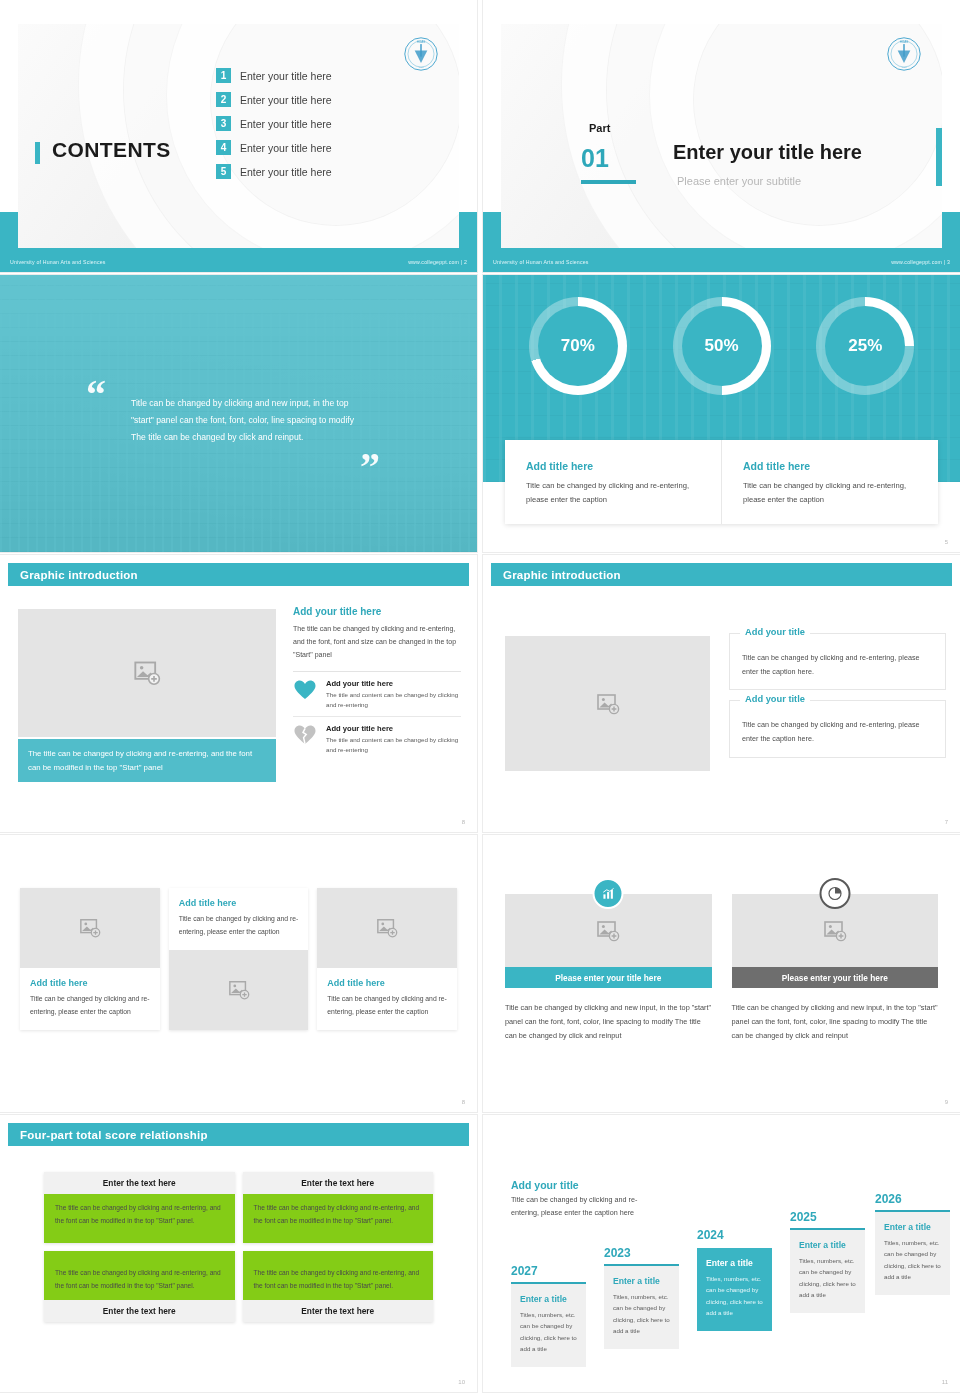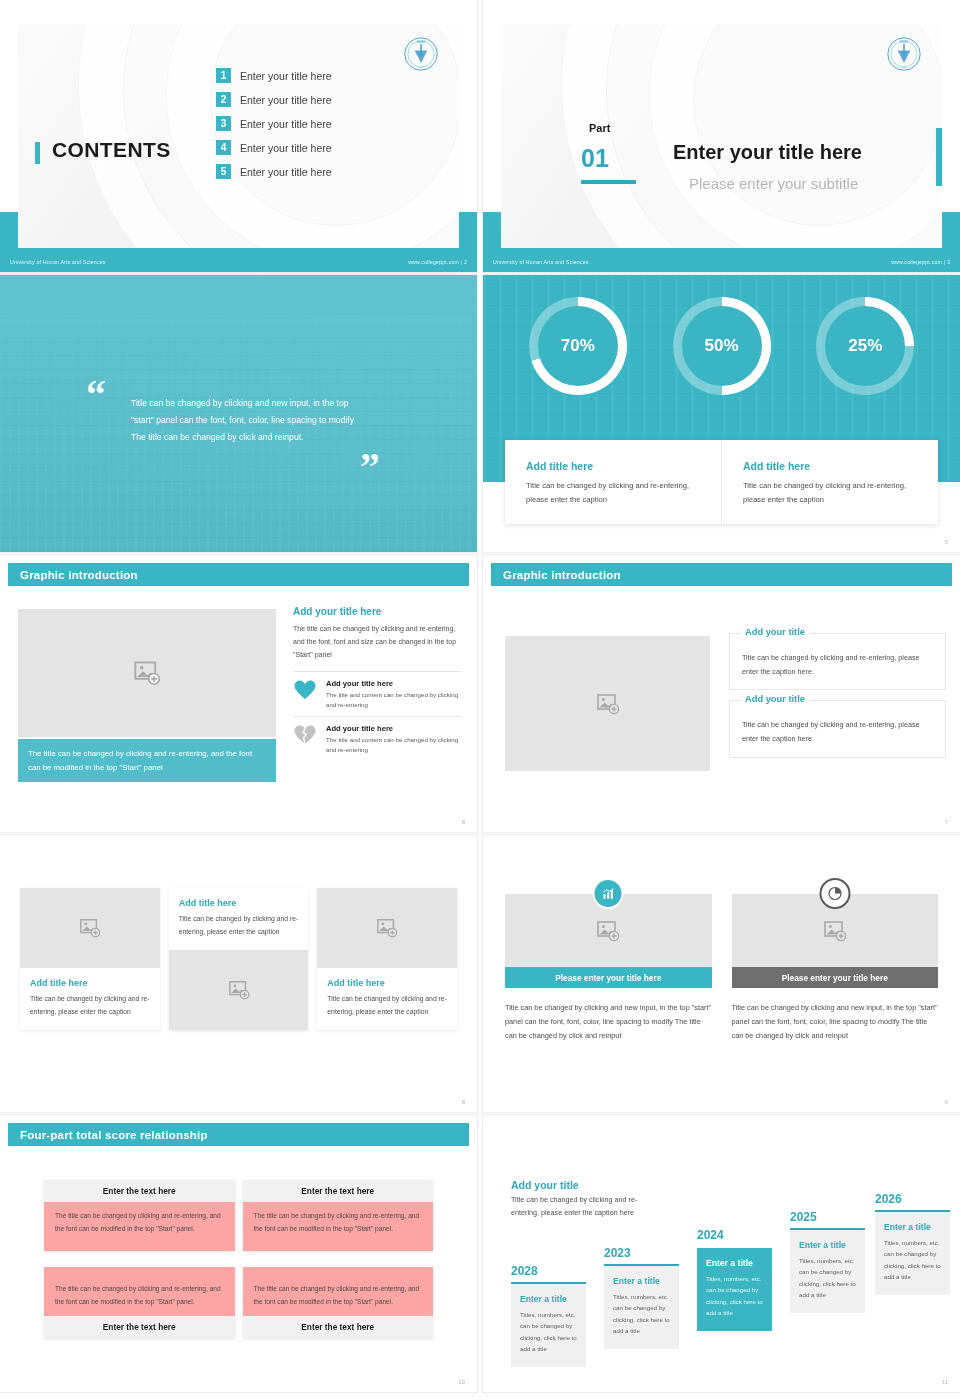--- a/index.html
+++ b/index.html
@@ -42,21 +42,21 @@
 
   
   .s-part .band{position:absolute;left:0;right:0;bottom:0;height:60px;background:#3ab5c4;}
   .s-part .card{position:absolute;left:18px;right:18px;top:24px;bottom:24px;
       background:linear-gradient(125deg,#fbfbfb 0%,#f2f2f2 45%,#f7f7f7 100%);overflow:hidden;}
   .s-part .rtab{position:absolute;right:0;top:104px;width:6px;height:58px;background:#3ab5c4;}
   .part-word{position:absolute;left:88px;top:98px;font-size:11px;font-weight:bold;color:#1b1b1b;}
   .part-num{position:absolute;left:80px;top:120px;font-size:25px;font-weight:bold;color:#2fa8ba;}
   .part-rule{position:absolute;left:80px;top:156px;width:55px;height:4px;background:#2fa8ba;}
   .part-title{position:absolute;left:172px;top:117px;font-size:20px;font-weight:bold;color:#1b1b1b;}
-  .part-sub{position:absolute;left:188px;top:151px;font-size:15px;color:#b7b7b7;}
+  .part-sub{position:absolute;left:176px;top:151px;font-size:11px;color:#b7b7b7;}
 
   
   .s-quote{background:#3ab5c4;}
   .s-quote .photo{position:absolute;inset:0;opacity:.20;
      background:
        linear-gradient(to bottom, rgba(255,255,255,.30) 0 22%, rgba(255,255,255,0) 22% 100%),
        repeating-linear-gradient(90deg, rgba(255,255,255,.30) 0 2px, rgba(255,255,255,0) 2px 9px),
        repeating-linear-gradient(0deg, rgba(0,0,0,.10) 0 1px, rgba(0,0,0,0) 1px 14px),
        radial-gradient(ellipse at 82% 55%, rgba(255,255,255,.35) 0 18%, rgba(255,255,255,0) 60%),
        linear-gradient(to bottom,#ffffff 0%,#dfdfdf 60%,#bfbfbf 100%);
@@ -129,21 +129,21 @@
   .cr{position:absolute;left:14px;right:14px;top:26px;display:flex;gap:20px;}
   .cr-col{flex:1;position:relative;}
   .cr-badge{position:absolute;left:50%;transform:translateX(-50%);top:-14px;width:27px;height:27px;border-radius:50%;
       display:flex;align-items:center;justify-content:center;z-index:3;border:2px solid #ffffff;}
   .cr-ph{height:73px;margin-top:2px;}
   .cr-bar{height:21px;display:flex;align-items:center;justify-content:center;color:#fff;font-size:8.3px;font-weight:bold;text-align:right;}
   .cr-p{margin:13px 0 0;font-size:7.3px;color:#4d4d4d;line-height:1.9;}
 
   
   .fp{position:absolute;left:36px;right:36px;top:26px;display:grid;grid-template-columns:1fr 1fr;gap:8px;}
-  .fp-card{background:#fca5a5;box-shadow:0 1px 3px rgba(0,0,0,.12);margin-top:8px;}
+  .fp-card{background:#84cc16;box-shadow:0 1px 3px rgba(0,0,0,.12);}
   .fp-head{background:#f1f1f1;text-align:center;font-size:8.3px;font-weight:bold;color:#1c1c1c;padding:6px 0;}
   .fp-body{font-size:6.6px;color:#4a4a4a;line-height:1.9;padding:8px 11px 16px;}
   .fp-center{position:absolute;left:50%;top:50%;transform:translate(-50%,-50%);
       width:148px;height:52px;background:#3ab5c4;display:flex;align-items:center;justify-content:center;
       color:#ffffff;font-size:12px;font-weight:bold;box-shadow:0 0 0 3px rgba(250,235,230,.9);z-index:5;}
 
   
   .tl{position:absolute;left:0;right:0;top:0;bottom:0;}
   .tl-lead{position:absolute;left:20px;top:33px;width:140px;}
   .tl-lead h4{margin:0 0 3px;font-size:10.5px;color:#2fa8ba;font-weight:bold;}
@@ -520,21 +520,21 @@
     <div class="slide">
       <div class="body">
         <div class="tl">
 
           <div class="tl-lead">
             <h4>Add your title</h4>
             <p>Title can be changed by clicking and re-entering, please enter the caption here</p>
           </div>
 
           <div class="tl-step" style="left:20px;top:118px;">
-            <div class="tl-year">2028</div>
+            <div class="tl-year">2027</div>
             <div class="tl-rule"></div>
             <div class="tl-box">
               <p class="bt">Enter a title</p>
               <p class="bd">Titles, numbers, etc. can be changed by clicking, click here to add a title</p>
             </div>
           </div>
 
           <div class="tl-step" style="left:113px;top:100px;">
             <div class="tl-year">2023</div>
             <div class="tl-rule"></div>

